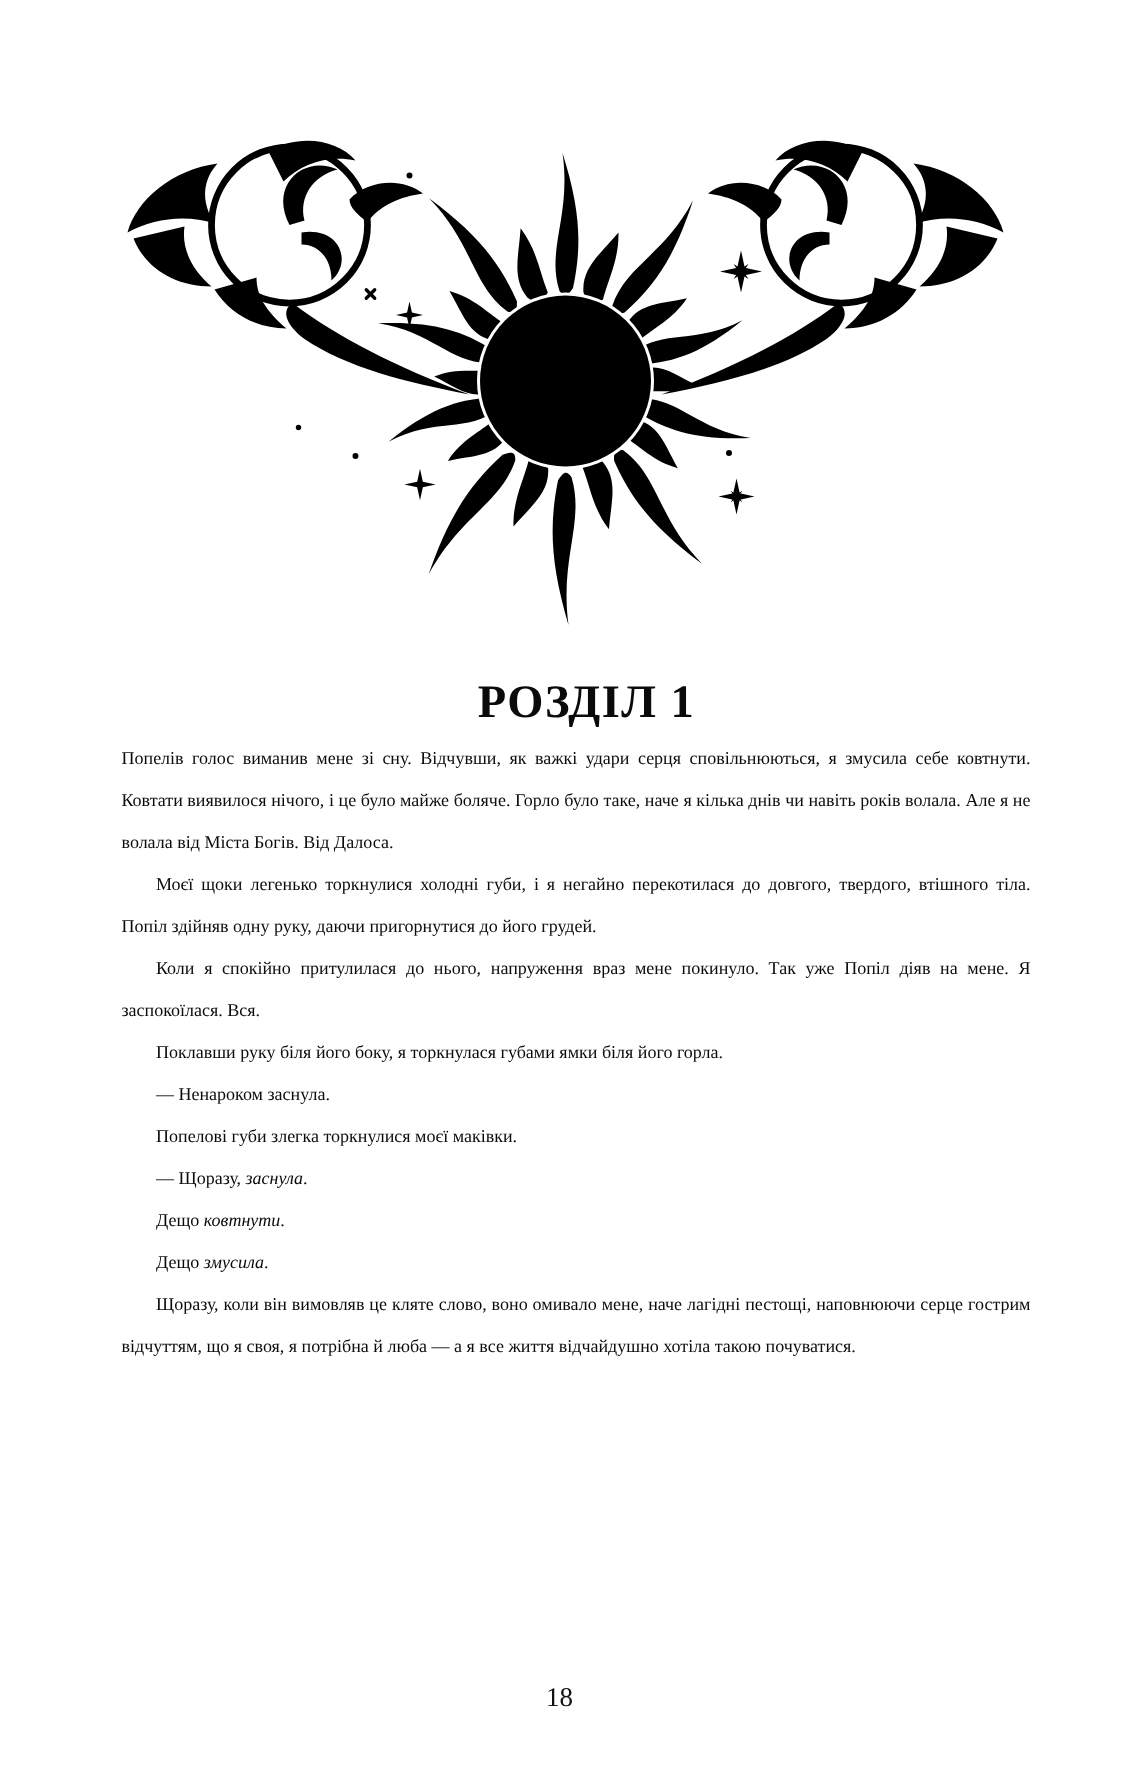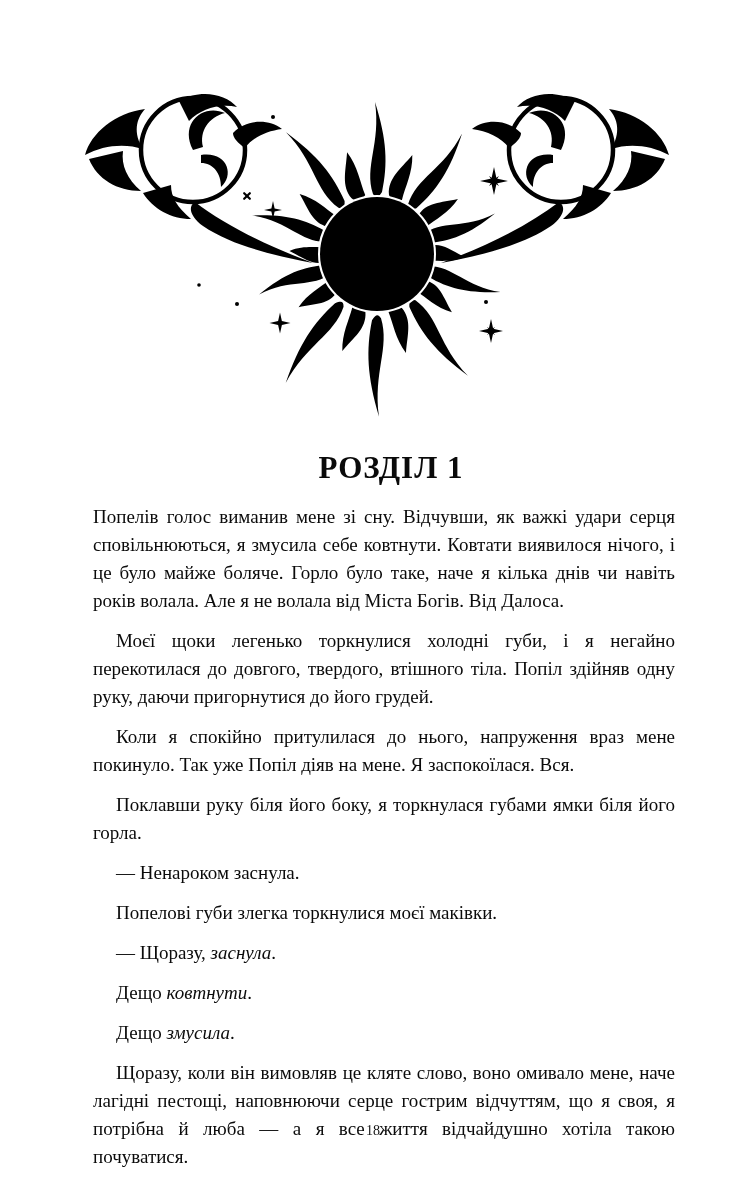--- a/index.html
+++ b/index.html
@@ -26,33 +26,33 @@
     line-height: 36px;
     letter-spacing: 1px;
     color: #0a0a0a;
   }
   .body-text {
     position: absolute;
     left: 81px; top: 491px;
     width: 606px;
   }
   .body-text p {
-    margin: 12px;
-    font-size: 19px;
+    margin: 0;
+    font-size: 12px;
     line-height: 28px;
     text-align: justify;
     hyphens: manual;
   }
   .body-text p.indent { text-indent: 23px; }
   .body-text em { font-style: italic; }
   .page-number {
     position: absolute;
     left: 0; top: 1121px; width: 746px;
     text-align: center;
-    font-size: 14px;
+    font-size: 18px;
     line-height: 20px;
     color: #111;
   }
 </style>
 </head>
 <body>
 
 <svg class="ornament" viewBox="0 0 588 332" xmlns="http://www.w3.org/2000/svg" aria-hidden="true">
   <defs>
 

